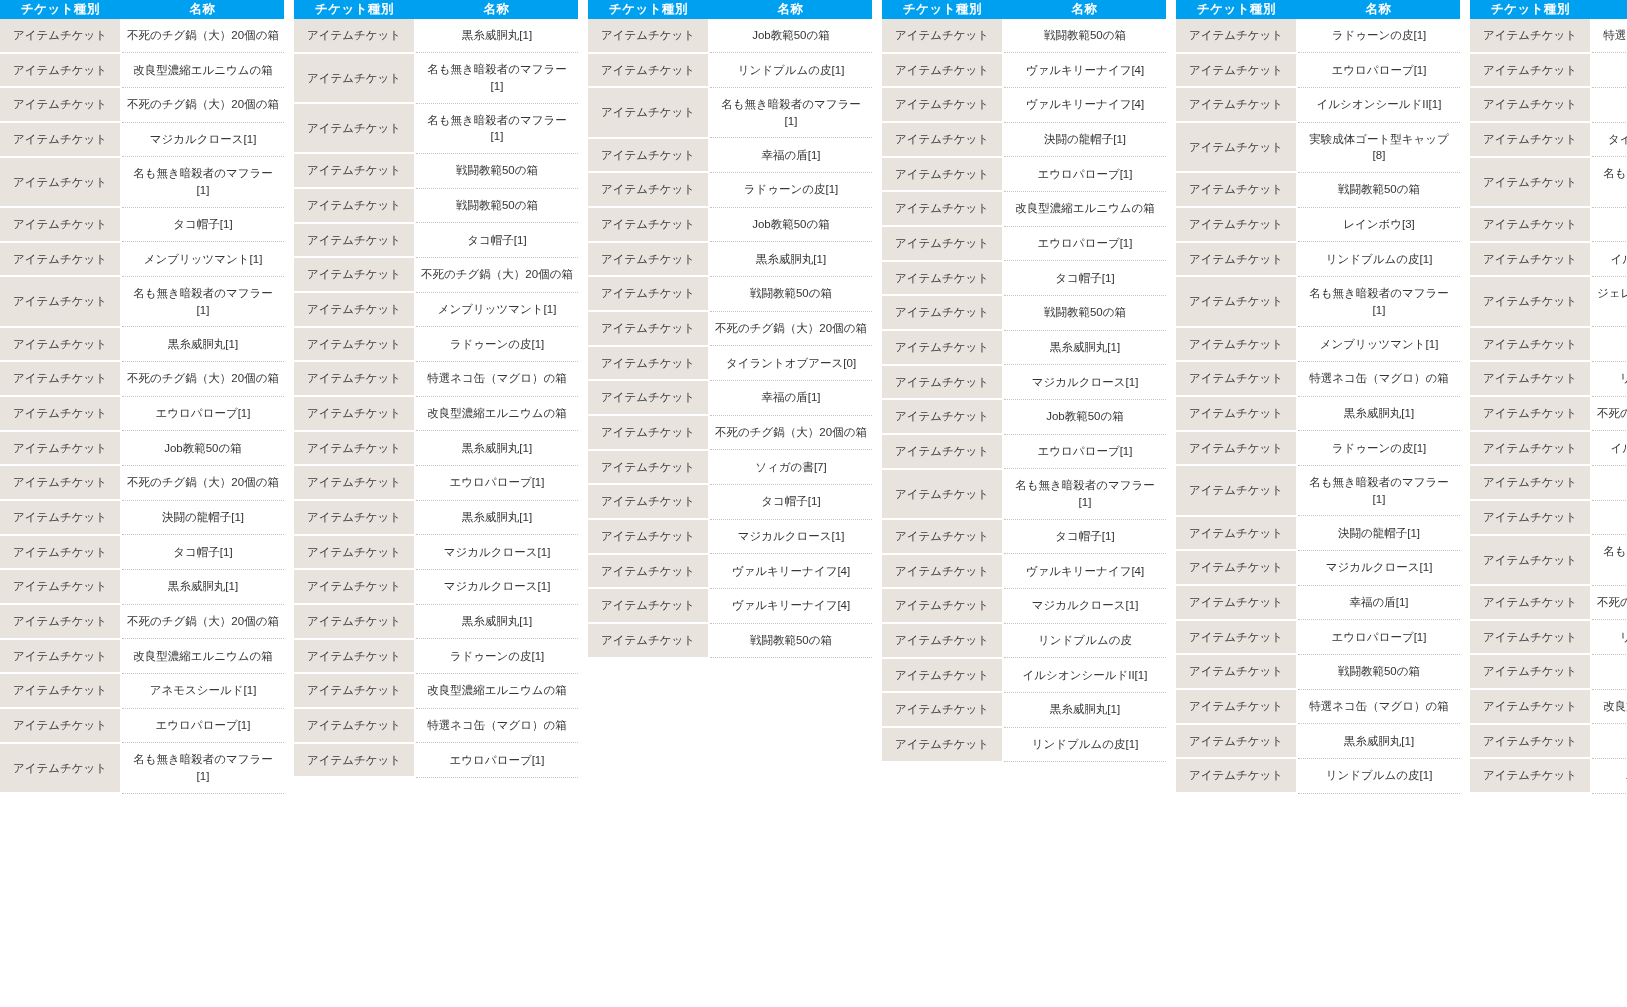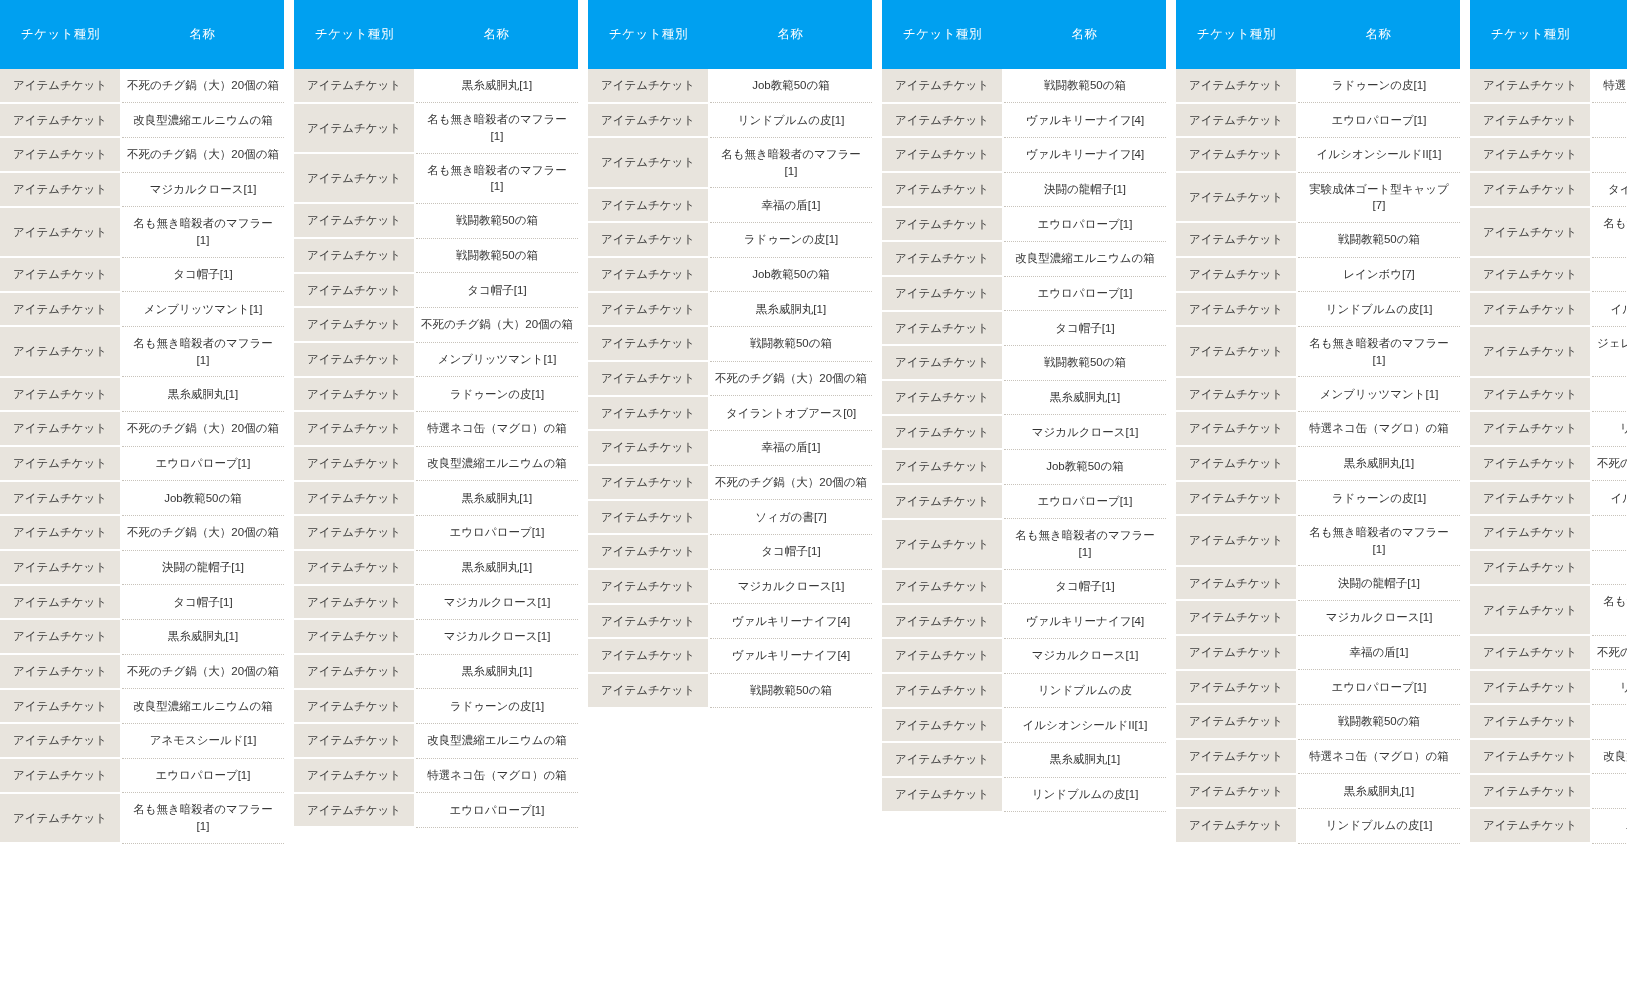--- a/index.html
+++ b/index.html
@@ -29,23 +29,23 @@
   table.ticket-table {
     border-collapse: collapse;
     border-spacing: 0;
     table-layout: fixed;
     background: #ffffff;
   }
   table.ticket-table th {
     background: #00a0f0;
     color: #ffffff;
     font-size: 12.5px;
-    font-weight: normal;
+    font-weight: bold;
     text-align: center;
-    padding: 27px 4px;
+    padding: 2px 4px;
     border: none;
     letter-spacing: 0.5px;
     line-height: 1.2;
   }
   table.ticket-table th.col-type { width: 110px; }
   table.ticket-table th.col-name { width: 152px; }
   table.ticket-table td {
     font-size: 11.5px;
     color: #333333;
     text-align: center;
@@ -468,29 +468,29 @@
             <tr>
               <td class="cell-type">アイテムチケット</td>
               <td class="cell-name">エウロパローブ[1]</td>
             </tr>
             <tr>
               <td class="cell-type">アイテムチケット</td>
               <td class="cell-name">イルシオンシールドII[1]</td>
             </tr>
             <tr>
               <td class="cell-type">アイテムチケット</td>
-              <td class="cell-name">実験成体ゴート型キャップ[7]</td>
-            </tr>
-            <tr>
-              <td class="cell-type">アイテムチケット</td>
-              <td class="cell-name">戦闘教範50の箱</td>
-            </tr>
-            <tr>
-              <td class="cell-type">アイテムチケット</td>
-              <td class="cell-name">レインボウ[7]</td>
+              <td class="cell-name">実験成体ゴート型キャップ[8]</td>
+            </tr>
+            <tr>
+              <td class="cell-type">アイテムチケット</td>
+              <td class="cell-name">戦闘教範50の箱</td>
+            </tr>
+            <tr>
+              <td class="cell-type">アイテムチケット</td>
+              <td class="cell-name">レインボウ[3]</td>
             </tr>
             <tr>
               <td class="cell-type">アイテムチケット</td>
               <td class="cell-name">リンドブルムの皮[1]</td>
             </tr>
             <tr>
               <td class="cell-type">アイテムチケット</td>
               <td class="cell-name">名も無き暗殺者のマフラー[1]</td>
             </tr>
             <tr>

